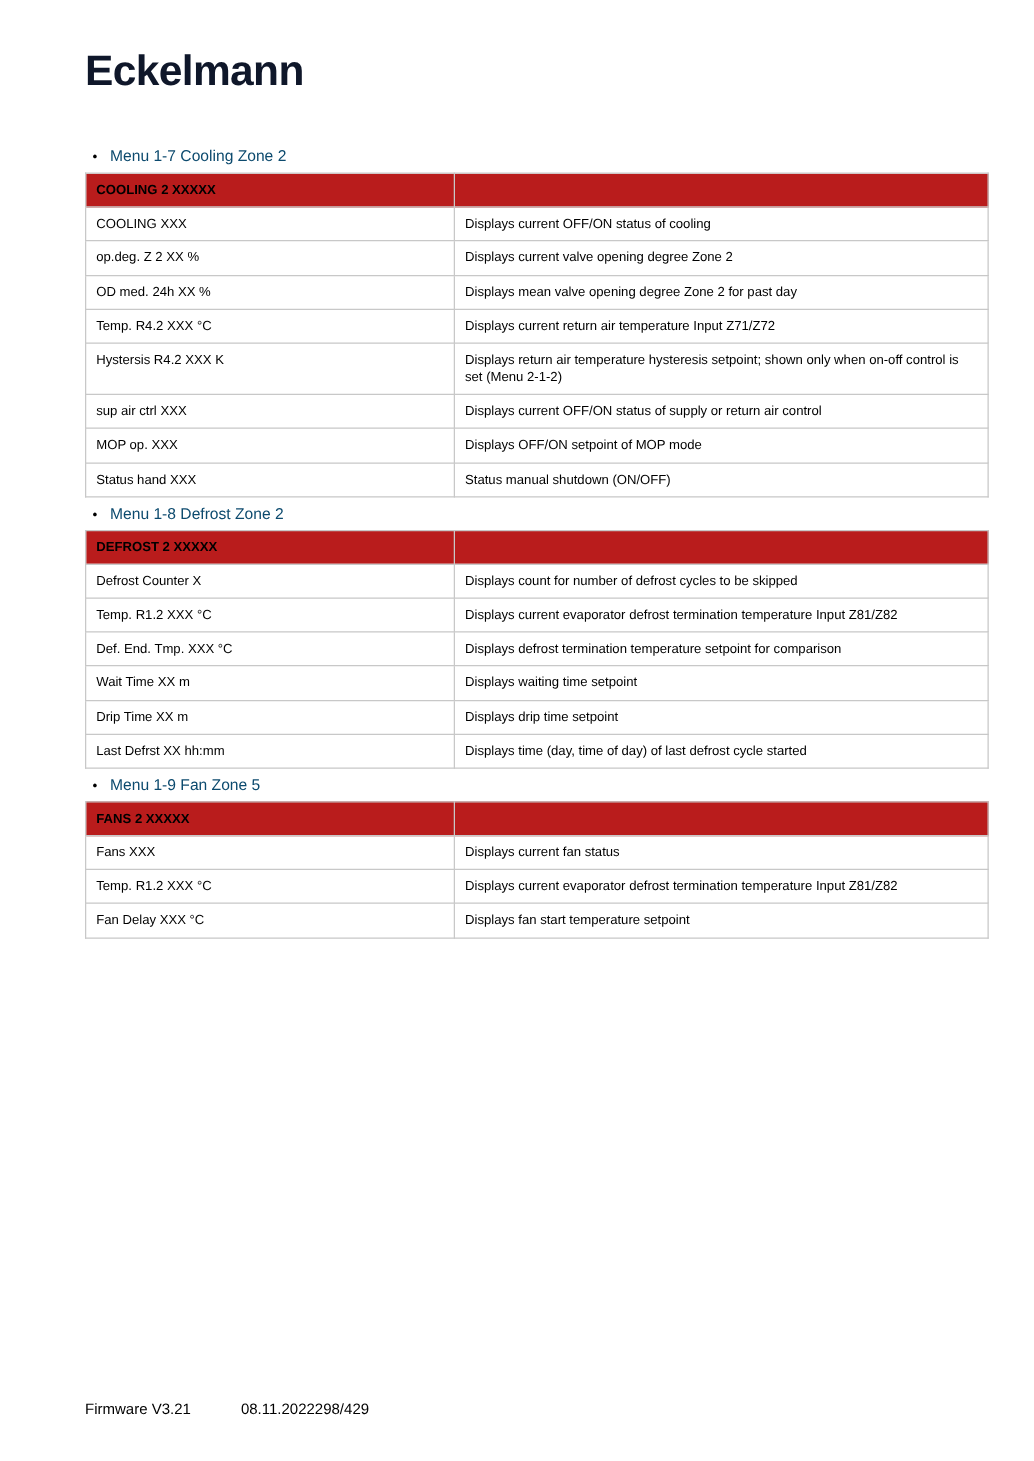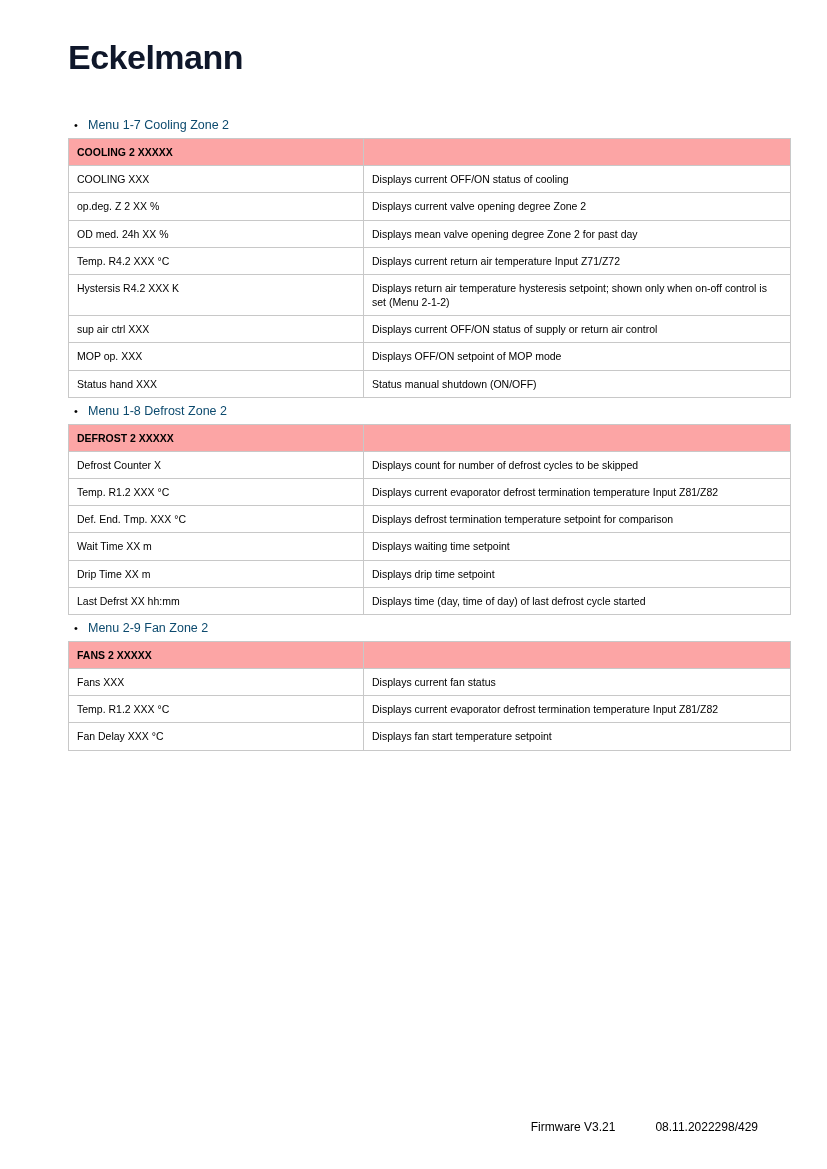--- a/index.html
+++ b/index.html
@@ -65,33 +65,33 @@
   }
   table.menu-table td {
     border: 1px solid #c8c8c8;
     padding: 6px 8px 6px 8px;
     font-size: 10.5px;
     vertical-align: top;
     line-height: 1.35;
     color: #000;
   }
   table.menu-table tr.head td {
-    background: #fca5a5;
+    background: #b91c1c;
     font-weight: bold;
     font-size: 10.5px;
   }
   td.col-a { width: 278px; }
   td.col-b { width: 410px; }
   .footer {
     position: absolute;
     left: 68px;
     top: 1120px;
     width: 690px;
     display: flex;
-    justify-content: flex-end;
+    justify-content: flex-start;
     font-size: 12px;
     color: #000;
   }
   .footer-center { margin-left: 40px; }
 </style>
 </head>
 <body>
 
 <div class="page">
 
@@ -181,21 +181,21 @@
           <td class="col-a">Last Defrst XX hh:mm</td>
           <td class="col-b">Displays time (day, time of day) of last defrost cycle started</td>
         </tr>
       </tbody>
         </table>
     </div>
 
     <div class="section">
       <div class="bullet-line">
         <span class="bullet-dot">•</span>
-        <span class="bullet-text">Menu 2-9 Fan Zone 2</span>
+        <span class="bullet-text">Menu 1-9 Fan Zone 5</span>
       </div>
       <table class="menu-table">
         <tbody>
             <tr class="head">
           <td class="col-a">FANS 2 XXXXX</td>
           <td class="col-b"></td>
         </tr>
         <tr>
           <td class="col-a">Fans XXX</td>
           <td class="col-b">Displays current fan status</td>

